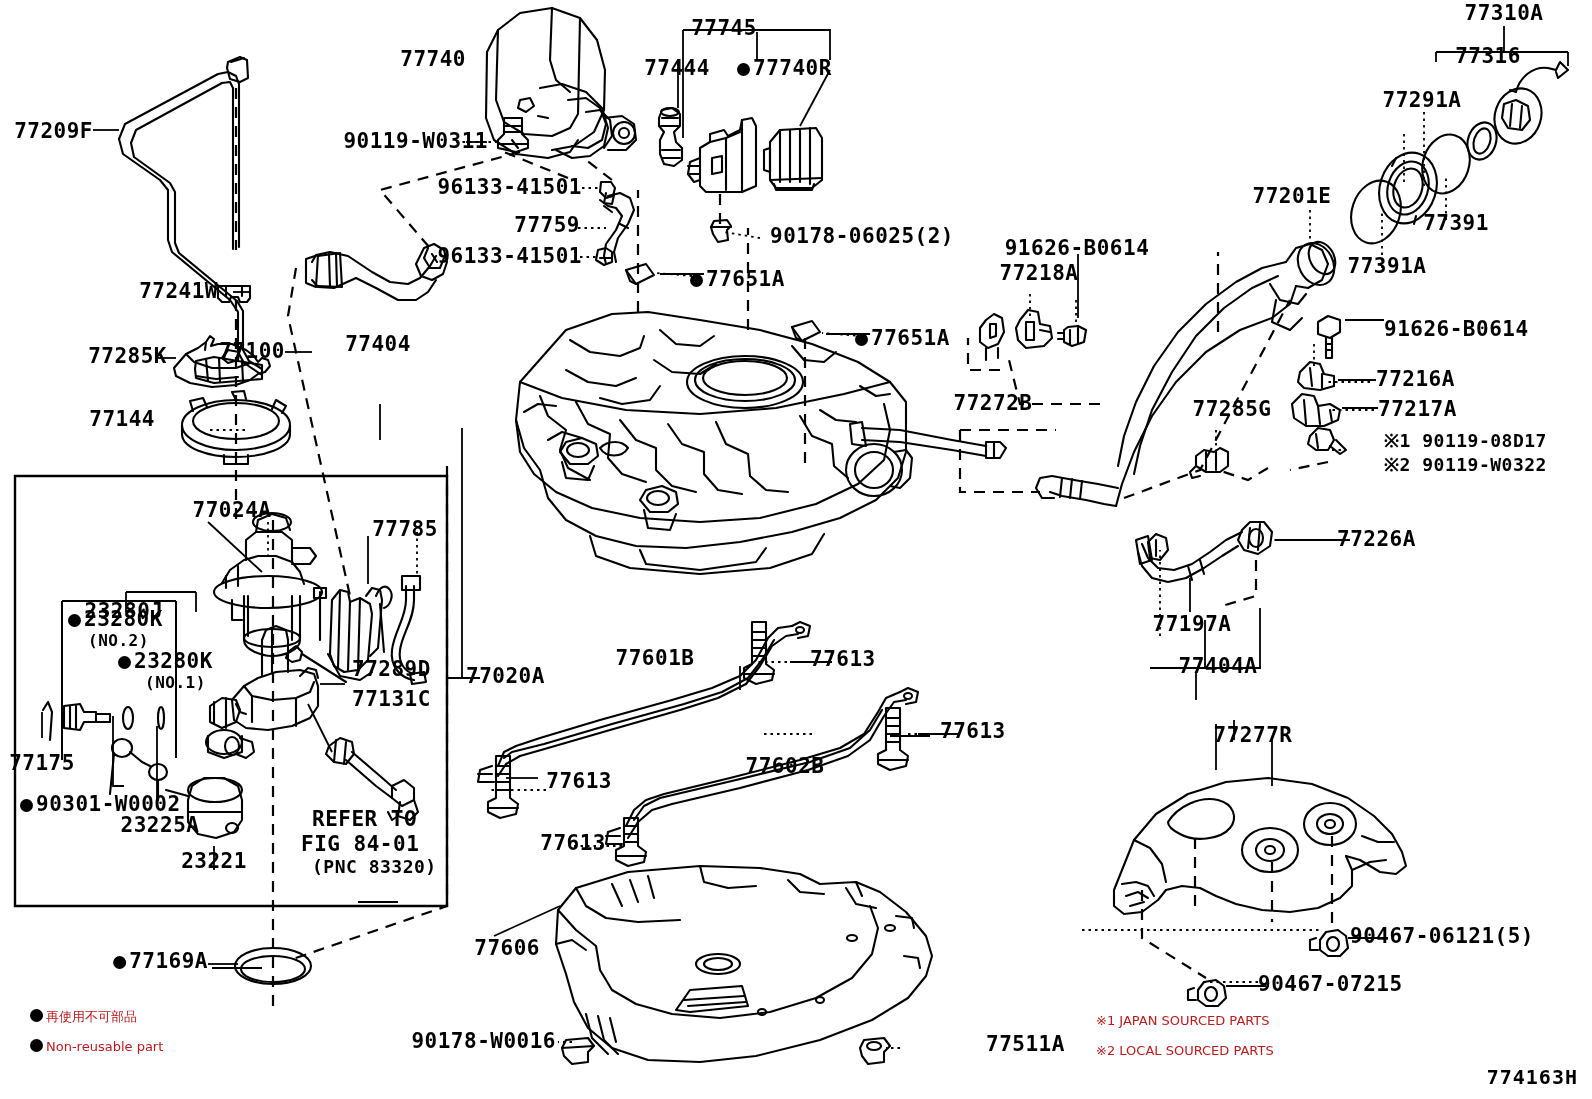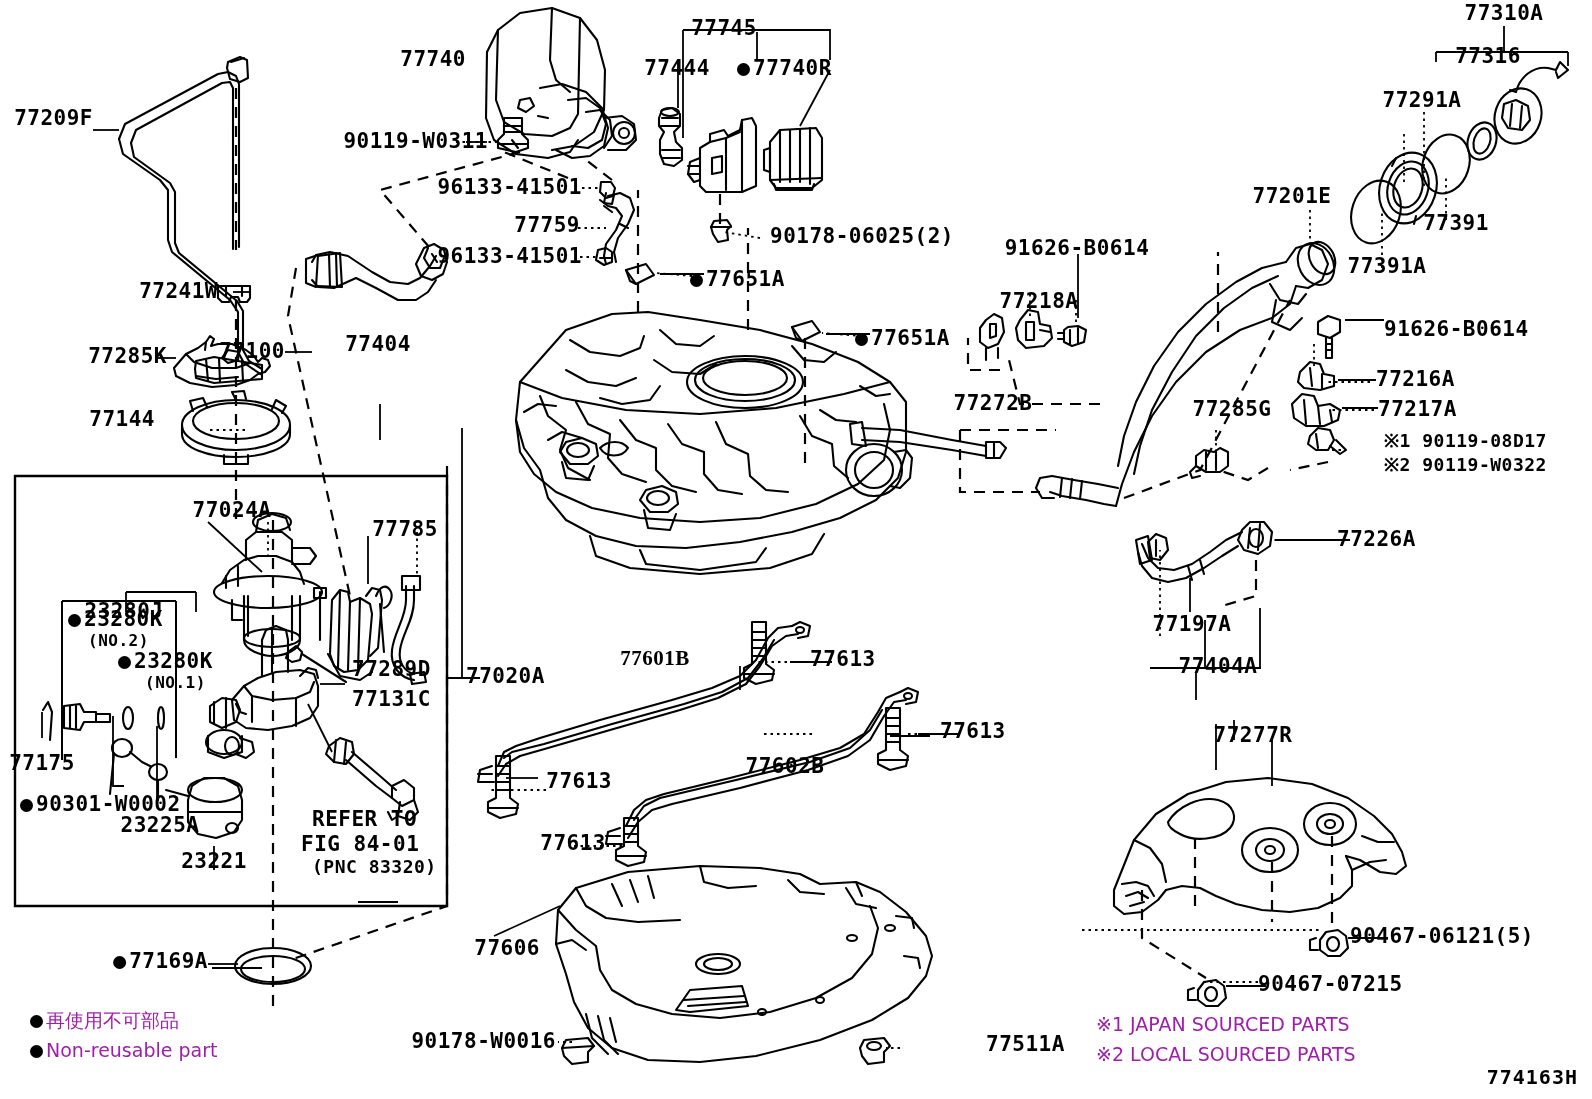--- a/index.html
+++ b/index.html
@@ -7,21 +7,21 @@
        font-family:"DejaVu Sans Mono","Liberation Mono",monospace;}
   #sheet{position:absolute;left:0;top:0;width:1592px;height:1099px;}
   #art{position:absolute;left:0;top:0;width:1592px;height:1099px;}
   .lbl{position:absolute;color:#000;font-family:"DejaVu Sans Mono","Liberation Mono",monospace;
        font-size:21px;font-weight:700;letter-spacing:0.5px;white-space:pre;line-height:1.05;}
   .lbl.s2{font-size:18px;}
   .lbl.s3{font-size:16px;}
   .lbl.r{transform:translateX(-100%);}
   .lbl.c{transform:translateX(-50%);}
   .note{position:absolute;font-family:"DejaVu Sans","Liberation Sans",sans-serif;
-        font-size:19px;color:#a21caf;white-space:pre;line-height:1.35;}
+        font-size:13px;color:#b91c1c;white-space:pre;line-height:1.35;}
   .dot{display:inline-block;width:13px;height:13px;border-radius:50%;
        background:#000;vertical-align:-1px;margin-right:3px;}
   .code{position:absolute;right:14px;bottom:10px;font-size:20px;font-weight:700;
         font-family:"DejaVu Sans Mono","Liberation Mono",monospace;letter-spacing:1px;}
 </style>
 </head>
 <body>
 
 <div id="sheet">
 
@@ -673,21 +673,21 @@
   </g>
 
   <g fill="none" stroke="#000" stroke-width="2.4">
     <path d="M15,476 L447,476 L447,906 L15,906 Z"></path>
   </g>
   <g fill="none" stroke="#000" stroke-width="2">
     <path d="M62,601 L62,760 M62,601 L176,601 M176,601 L176,758"></path>
   </g>
 </svg>
 
-<div class="lbl r" style="left:93px;top:107px;text-align:center;">77209F</div>
+<div class="lbl r" style="left:93px;top:120px;text-align:center;">77209F</div>
 <div class="lbl r" style="left:218px;top:280px;">77241W</div>
 <div class="lbl r" style="left:167px;top:345px;">77285K</div>
 <div class="lbl r" style="left:155px;top:408px;">77144</div>
 <div class="lbl c" style="left:378px;top:333px;">77404</div>
 
 <div class="lbl r" style="left:466px;top:48px;">77740</div>
 <div class="lbl r" style="left:488px;top:130px;">90119-W0311</div>
 <div class="lbl r" style="left:582px;top:176px;">96133-41501</div>
 <div class="lbl r" style="left:580px;top:214px;text-align:right;">77759</div>
 <div class="lbl r" style="left:582px;top:245px;">96133-41501</div>
@@ -701,21 +701,21 @@
 <div class="lbl r" style="left:285px;top:340px;">77100</div>
 
 <div class="lbl c" style="left:1504px;top:2px;">77310A</div>
 <div class="lbl c" style="left:1488px;top:45px;">77316</div>
 <div class="lbl c" style="left:1422px;top:89px;">77291A</div>
 <div class="lbl c" style="left:1456px;top:212px;">77391</div>
 <div class="lbl c" style="left:1387px;top:255px;">77391A</div>
 <div class="lbl c" style="left:1292px;top:185px;">77201E</div>
 
 <div class="lbl c" style="left:1077px;top:237px;">91626-B0614</div>
-<div class="lbl c" style="left:1039px;top:262px;margin-top:28px;">77218A</div>
+<div class="lbl c" style="left:1039px;top:262px;">77218A</div>
 <div class="lbl c" style="left:993px;top:392px;">77272B</div>
 <div class="lbl" style="left:1384px;top:318px;">91626-B0614</div>
 <div class="lbl" style="left:1376px;top:368px;">77216A</div>
 <div class="lbl" style="left:1378px;top:398px;">77217A</div>
 <div class="lbl s2" style="left:1384px;top:432px;">※1 90119-08D17</div>
 <div class="lbl s2" style="left:1384px;top:456px;">※2 90119-W0322</div>
 <div class="lbl c" style="left:1232px;top:398px;">77285G</div>
 <div class="lbl" style="left:1337px;top:528px;">77226A</div>
 <div class="lbl c" style="left:1192px;top:613px;">77197A</div>
 <div class="lbl c" style="left:1218px;top:655px;">77404A</div>
@@ -731,21 +731,21 @@
 <div class="lbl" style="left:352px;top:688px;">77131C</div>
 <div class="lbl c" style="left:42px;top:752px;">77175</div>
 <div class="lbl" style="left:20px;top:793px;"><span class="dot"></span><span>90301-W0002</span></div>
 <div class="lbl c" style="left:160px;top:814px;">23225A</div>
 <div class="lbl c" style="left:214px;top:850px;">23221</div>
 <div class="lbl" style="left:312px;top:808px;">REFER TO</div>
 <div class="lbl" style="left:301px;top:833px;">FIG 84-01</div>
 <div class="lbl s2" style="left:312px;top:858px;">(PNC 83320)</div>
 
 <div class="lbl" style="left:466px;top:665px;">77020A</div>
-<div class="lbl c" style="left:655px;top:647px;font-family:Liberation Serif, serif;">77601B</div>
+<div class="lbl c" style="left:655px;top:647px;">77601B</div>
 <div class="lbl c" style="left:785px;top:755px;">77602B</div>
 <div class="lbl" style="left:810px;top:648px;">77613</div>
 <div class="lbl r" style="left:612px;top:770px;">77613</div>
 <div class="lbl" style="left:940px;top:720px;">77613</div>
 <div class="lbl r" style="left:606px;top:832px;">77613</div>
 
 <div class="lbl r" style="left:540px;top:937px;">77606</div>
 <div class="lbl r" style="left:556px;top:1030px;">90178-W0016</div>
 <div class="lbl" style="left:948px;top:1033px;margin-left:38px;">77511A</div>
 <div class="lbl r" style="left:208px;top:950px;"><span class="dot"></span><span>77169A</span></div>

